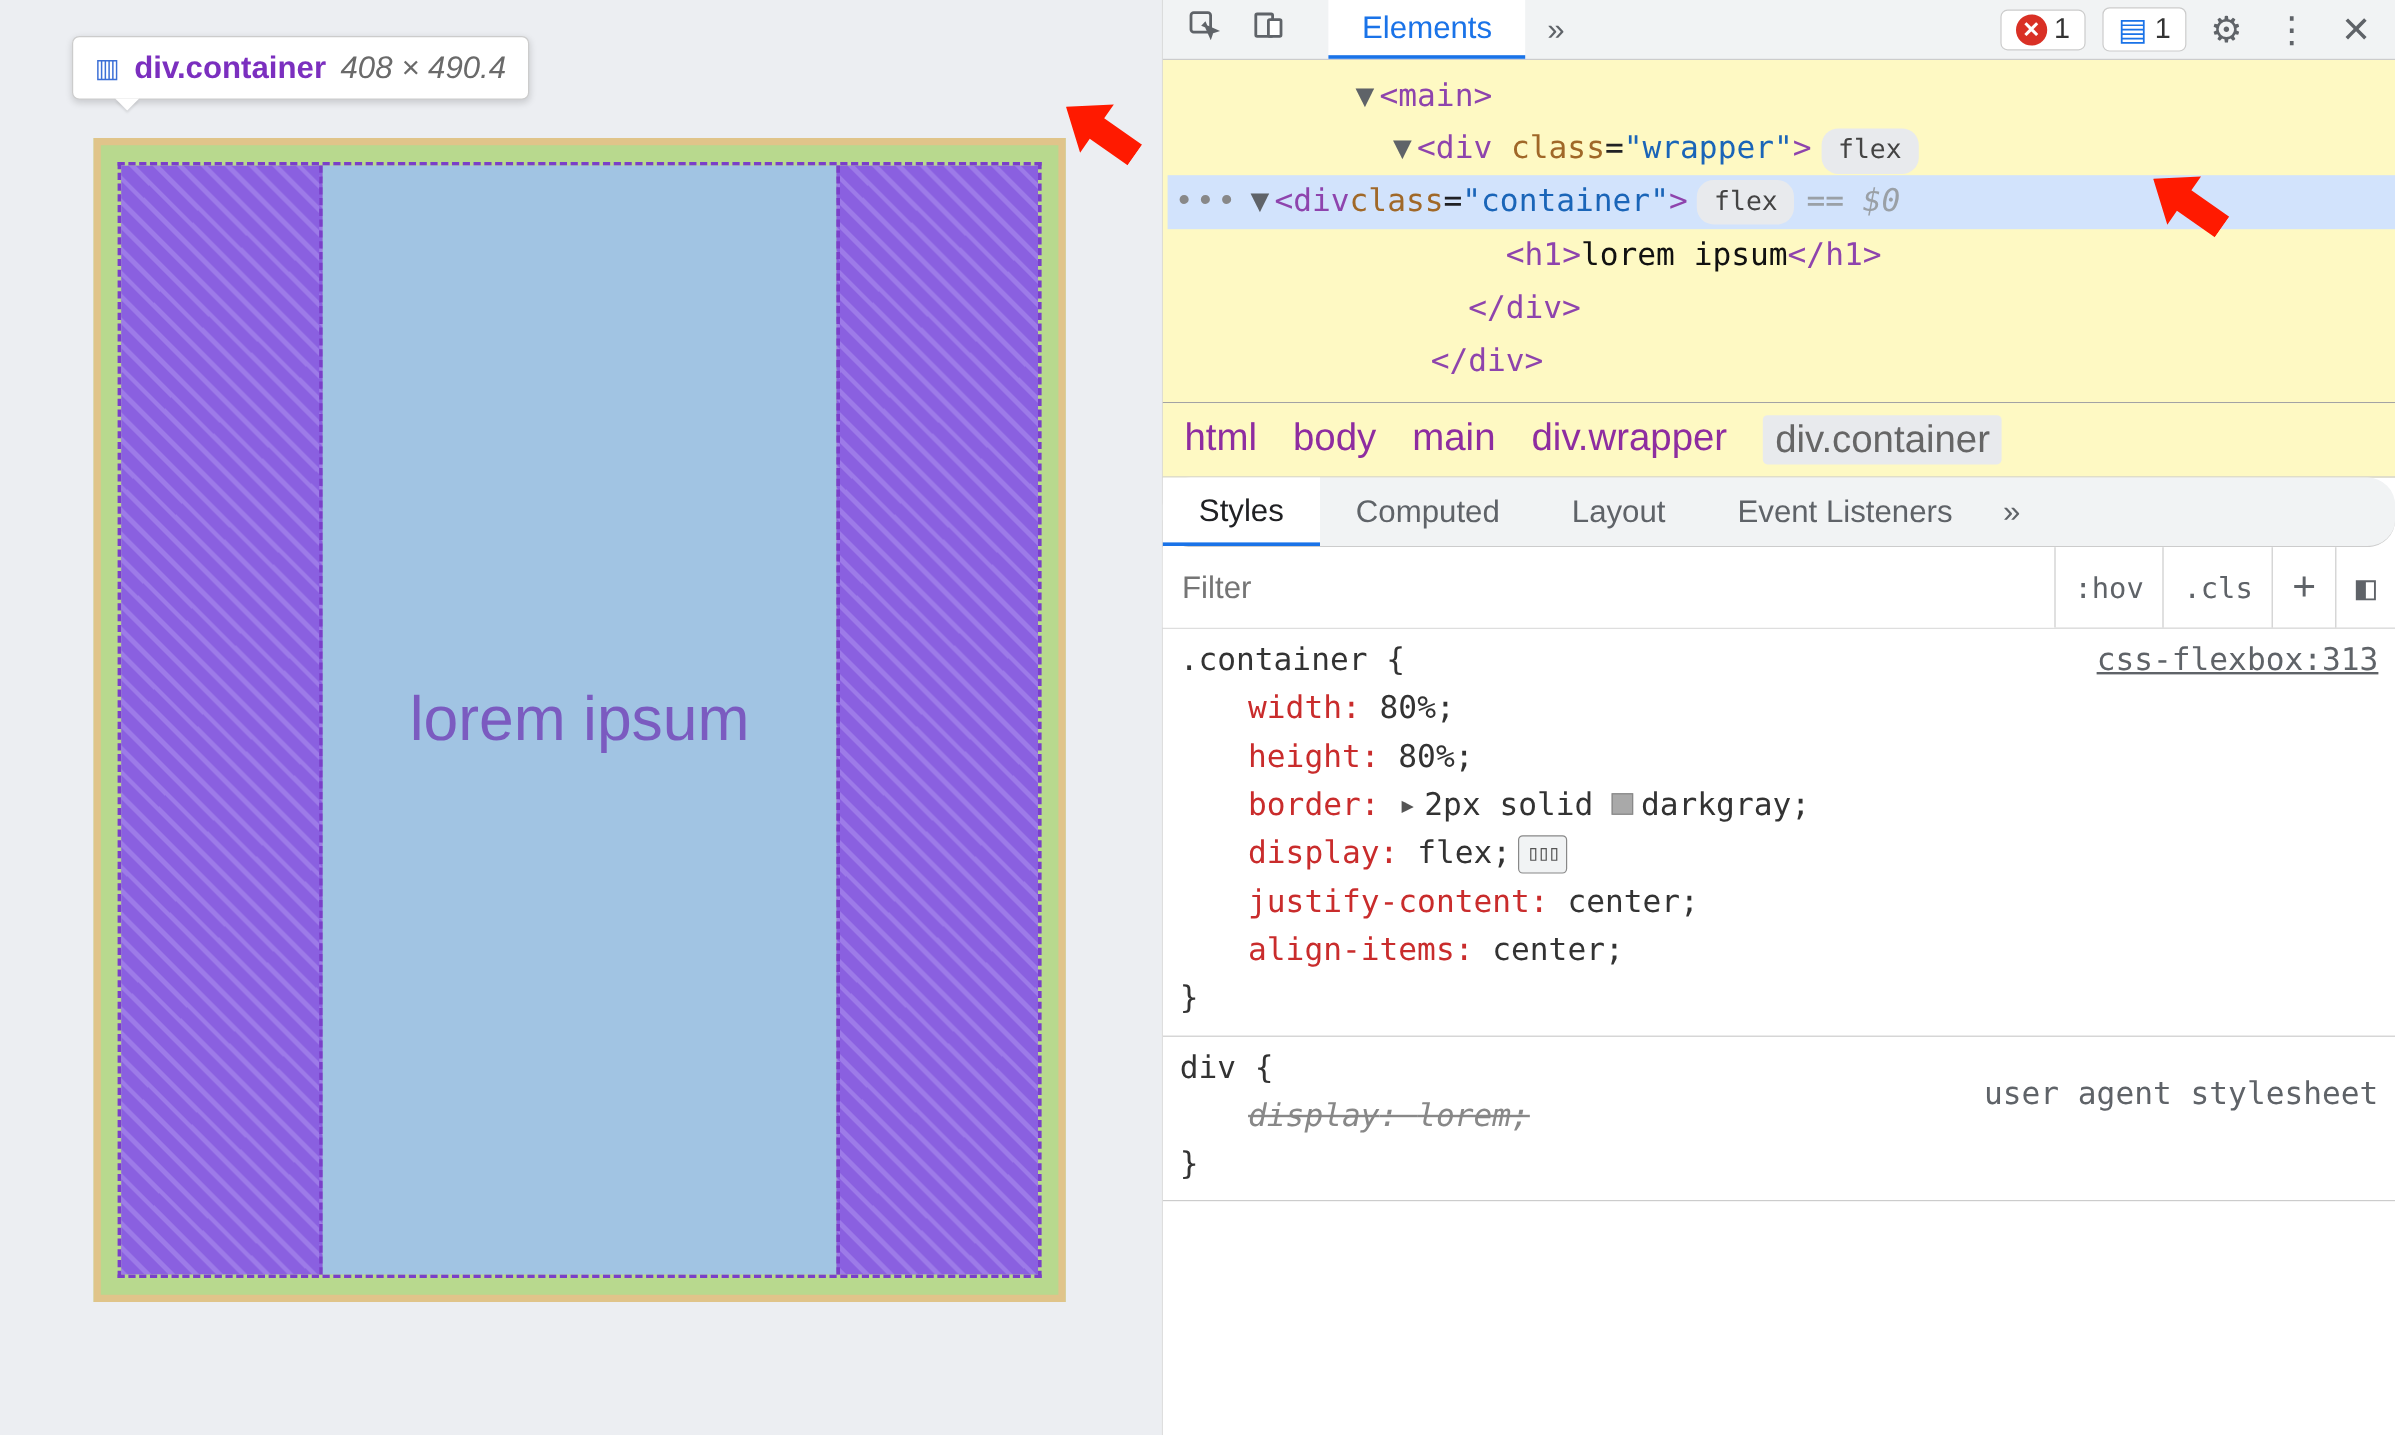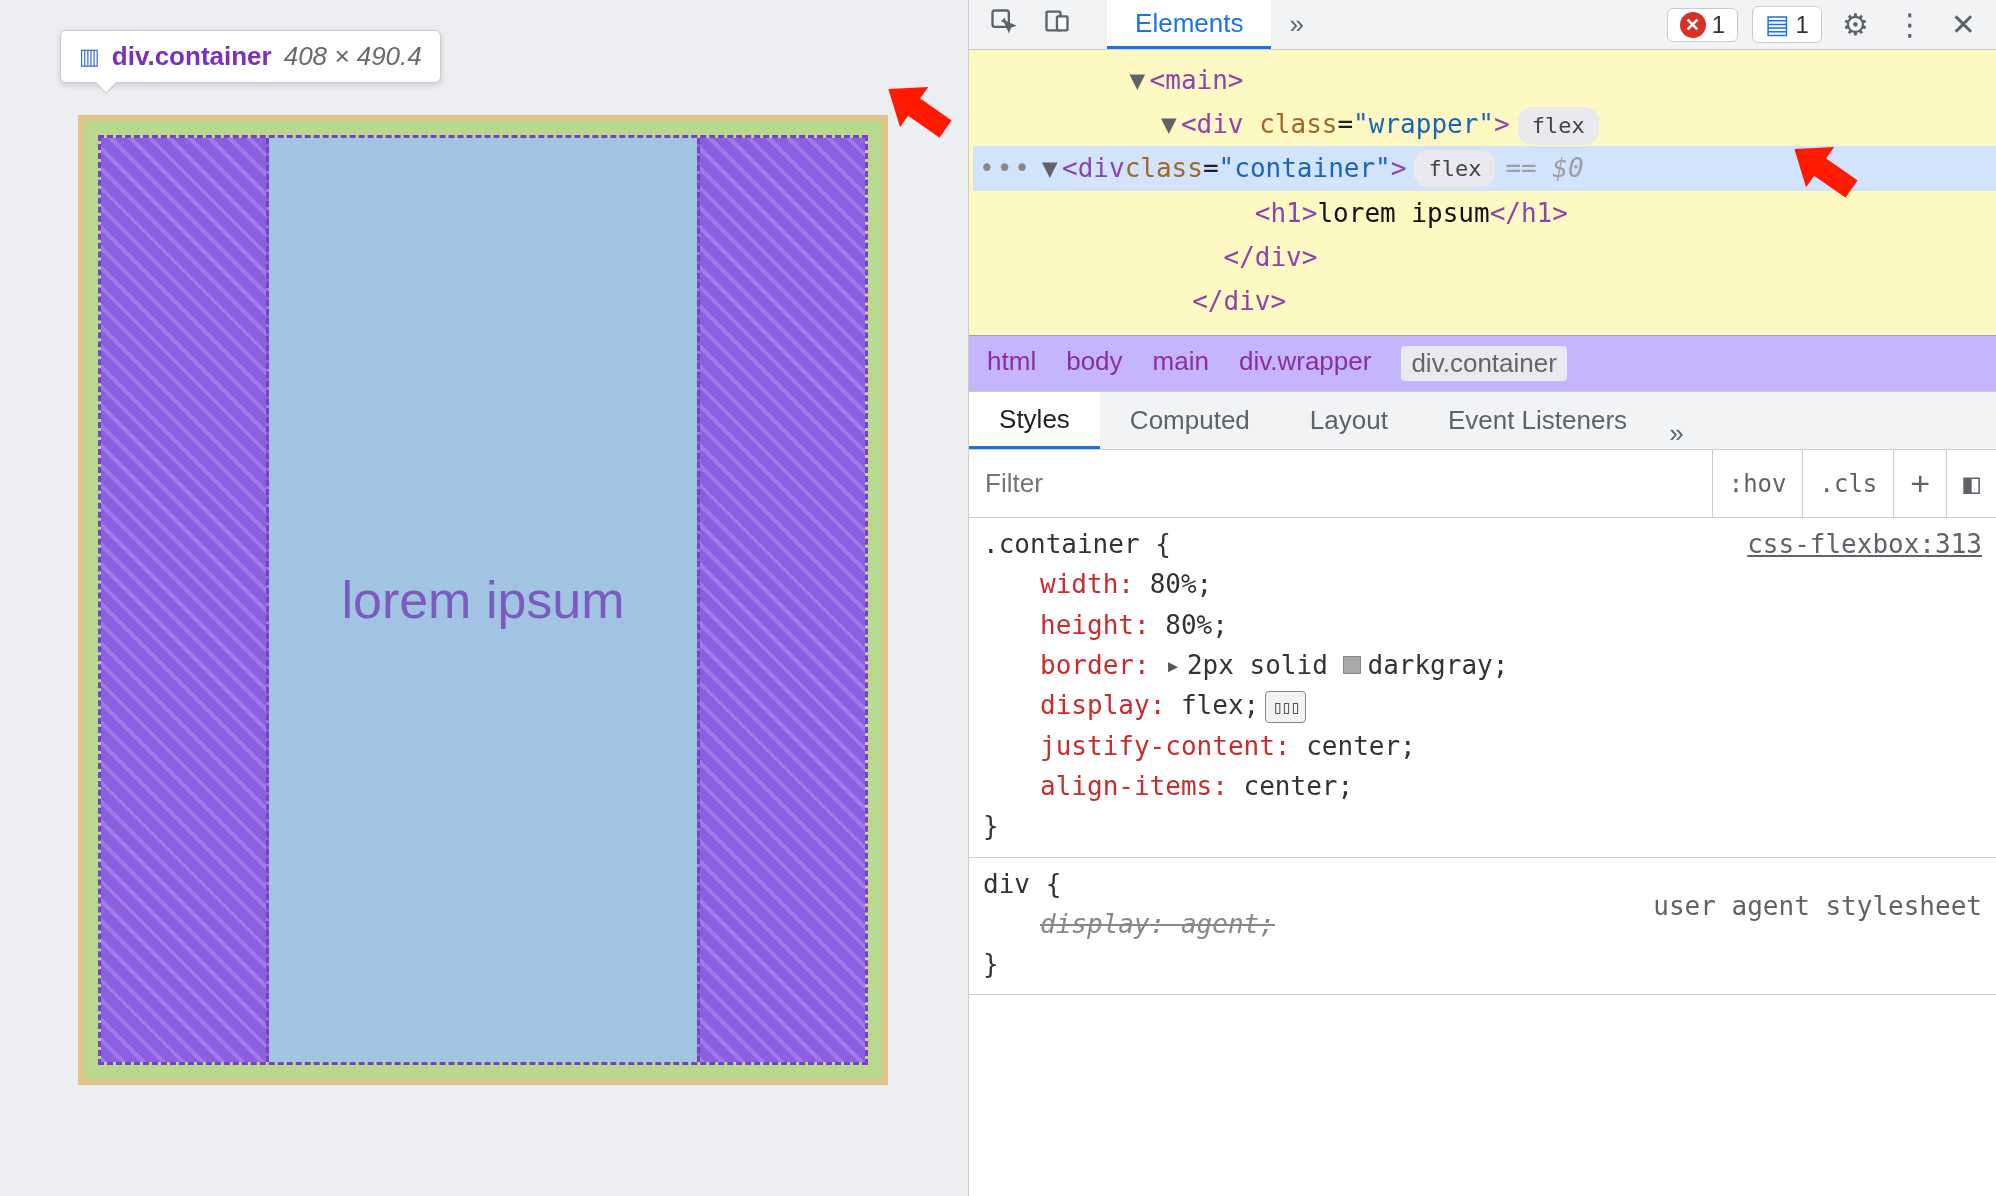--- a/index.html
+++ b/index.html
@@ -199,33 +199,34 @@
   .eq0 { color:#9aa0a6; font-style: italic; margin-left: 10px;}
   .caret { color:#5f6368; display:inline-block; width:20px; }
 
   
   .breadcrumb {
     display:flex;
     gap: 30px;
     padding: 10px 18px;
     border-bottom: 1px solid #ccc;
     color:#8e2da0;
-    font-size: 26px;
-    background:#c4b5fd;
+    font-size: 32px;
+    background:#fef9c3;
   }
   .breadcrumb .crumb.active { background:#e8eaed; border-radius:4px; padding:2px 10px; color:#666; }
   .breadcrumb .crumb { color:#8e2da0; }
 
   
   .styles-tabs {
     display:flex;
-    align-items: flex-end;
+    align-items: center;
     background:#f1f3f4;
     border-bottom:1px solid #ccc;
     height: 58px;
+    border-radius: 23px;
   }
   .styles-tabs .stab {
     padding: 0 30px;
     height: 100%;
     display:flex;
     align-items:center;
     color:#5f6368;
   }
   .styles-tabs .stab.active {
     color:#202124;
@@ -425,18 +426,18 @@
       <span class="prop"><span>height</span>: <span class="v">80%;</span></span>
       <span class="prop"><span>border</span>: <span class="expand">▸</span><span class="v">2px solid</span> <span class="sw"></span><span class="v">darkgray;</span></span>
       <span class="prop"><span>display</span>: <span class="v">flex;</span><span class="flex-ico">▯▯▯</span></span>
       <span class="prop"><span>justify-content</span>: <span class="v">center;</span></span>
       <span class="prop"><span>align-items</span>: <span class="v">center;</span></span>
       <span class="sel">}</span>
     </div>
     <div class="rule-block">
       <span class="rule-source ua">user agent stylesheet</span>
       <span class="sel">div {</span>
-      <span class="prop strike"><span>display</span>: <span class="v">agent;</span></span>
+      <span class="prop strike"><span>display</span>: <span class="v">lorem;</span></span>
       <span class="sel">}</span>
     </div>
   </div>
 
 </div>
 
 </body></html>

